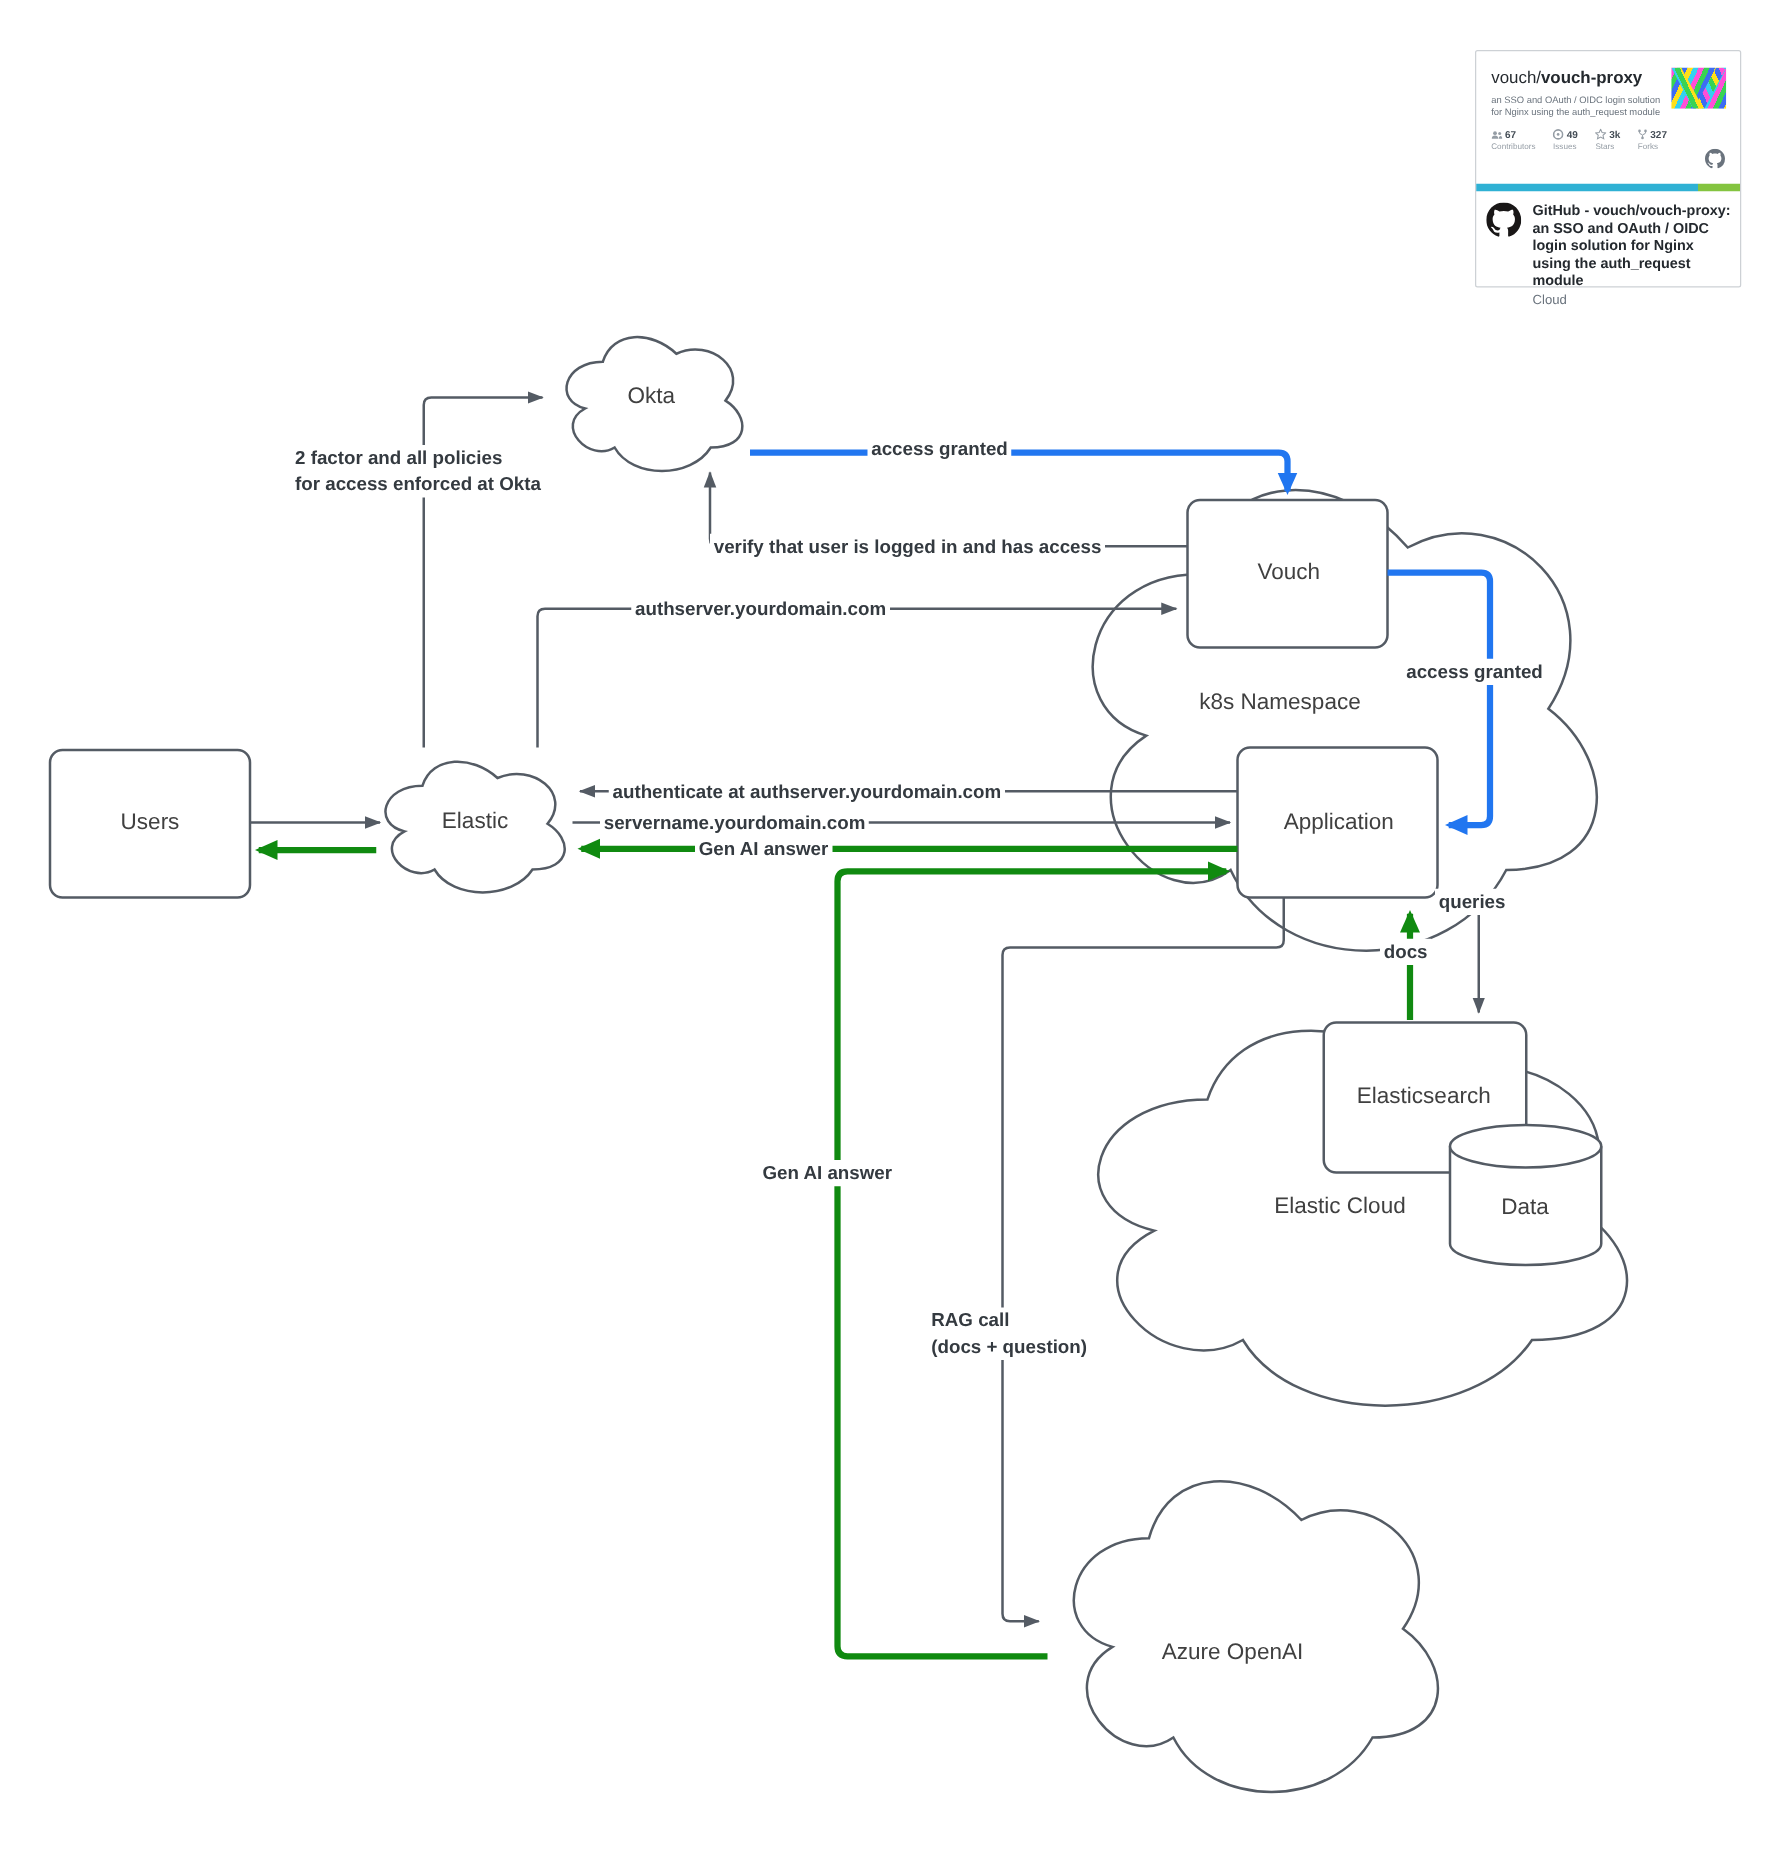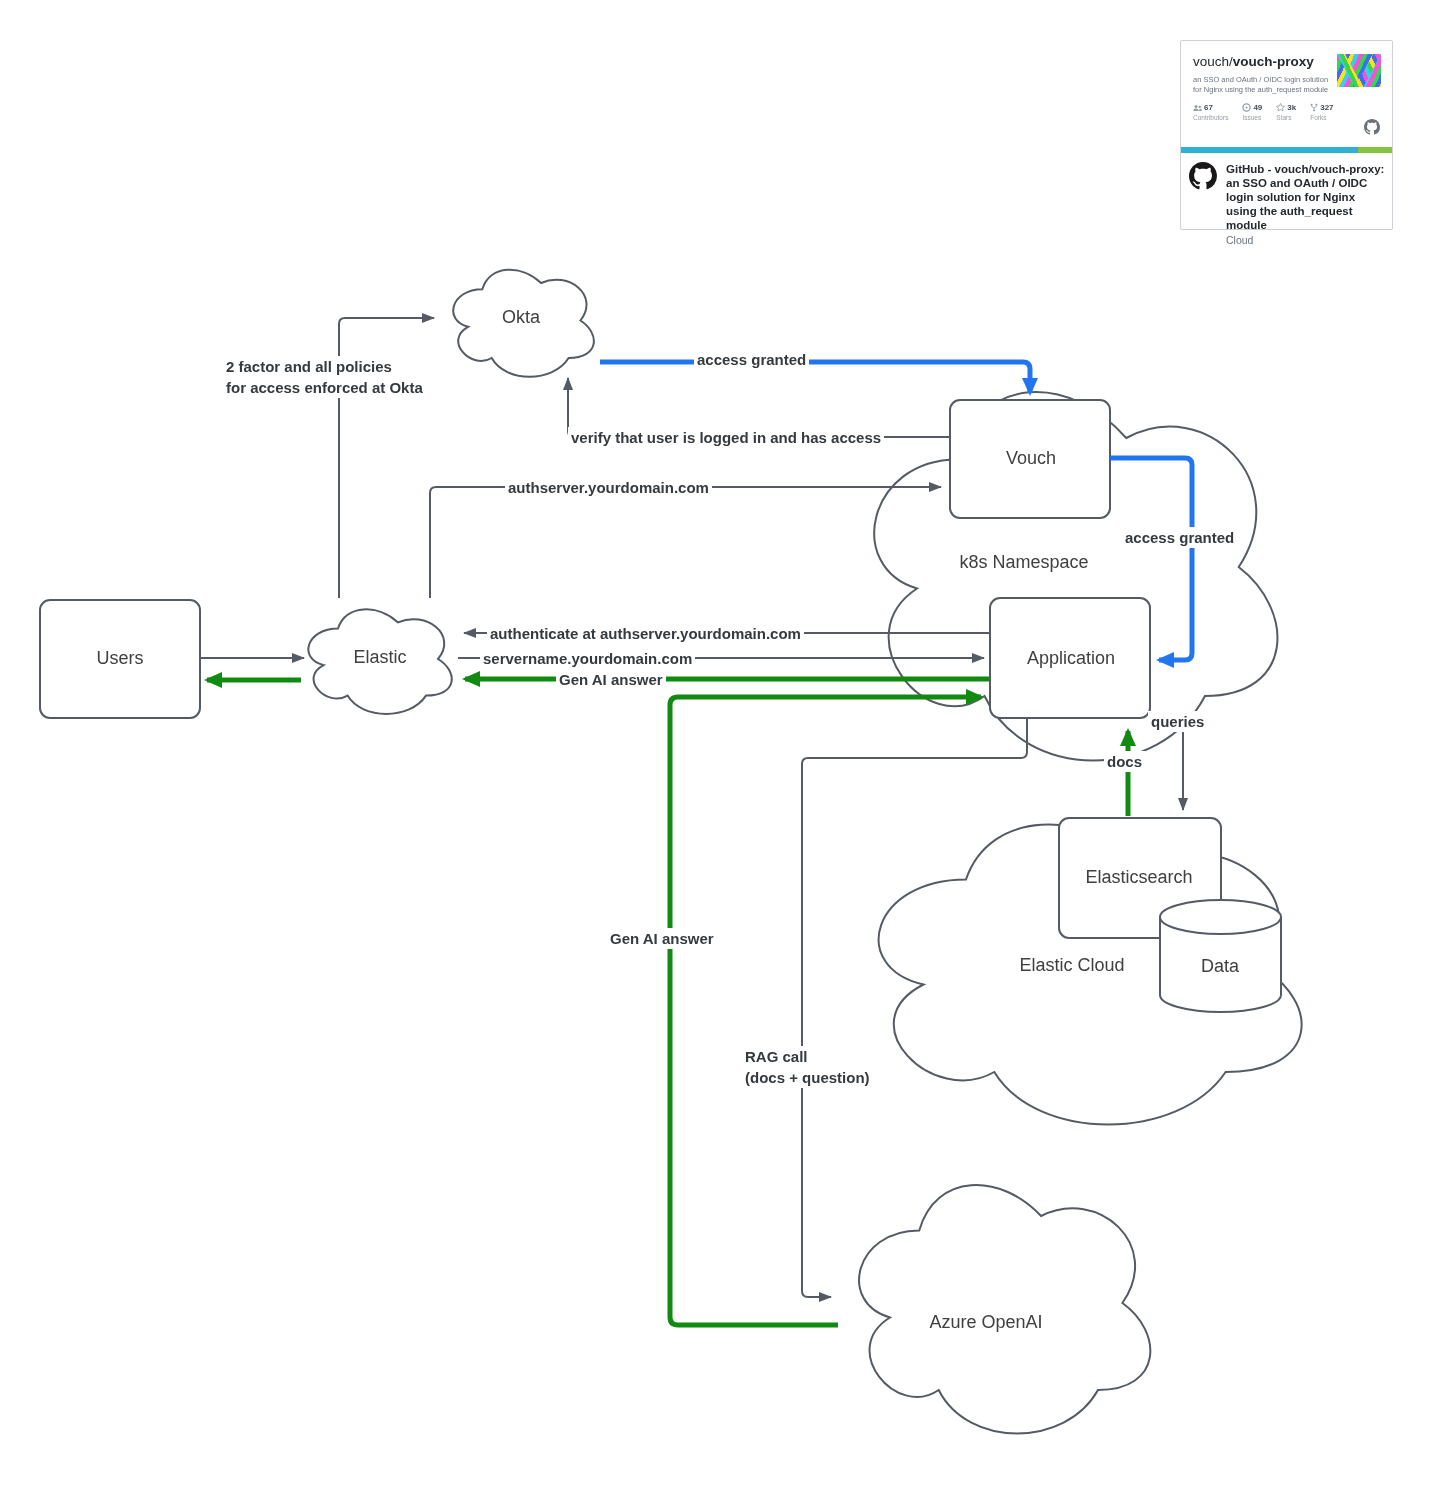--- a/index.html
+++ b/index.html
@@ -116,21 +116,21 @@
 <div class="node-label" style="left:380px;top:657px;">Elastic</div>
 <div class="node-label" style="left:521px;top:317px;">Okta</div>
 <div class="node-label" style="left:1024px;top:562px;">k8s Namespace</div>
 <div class="node-label" style="left:1031px;top:458px;">Vouch</div>
 <div class="node-label" style="left:1071px;top:658px;">Application</div>
 <div class="node-label" style="left:1139px;top:877px;">Elasticsearch</div>
 <div class="node-label" style="left:1072px;top:965px;">Elastic Cloud</div>
 <div class="node-label" style="left:1220px;top:966px;">Data</div>
 <div class="node-label" style="left:986px;top:1298px;margin-top:24px;">Azure OpenAI</div>
 
-<div class="edge-label" style="left:223px;top:356px;">2 factor and all policies
+<div class="edge-label" style="left:233px;top:356px;">2 factor and all policies
 for access enforced at Okta</div>
 <div class="edge-label" style="left:694px;top:349px;">access granted</div>
 <div class="edge-label" style="left:568px;top:427px;text-align:right;">verify that user is logged in and has access</div>
 <div class="edge-label" style="left:505px;top:477px;">authserver.yourdomain.com</div>
 <div class="edge-label" style="left:1122px;top:527px;">access granted</div>
 <div class="edge-label" style="left:487px;top:623px;">authenticate at authserver.yourdomain.com</div>
 <div class="edge-label" style="left:480px;top:648px;">servername.yourdomain.com</div>
 <div class="edge-label" style="left:556px;top:669px;">Gen AI answer</div>
 <div class="edge-label" style="left:607px;top:928px;">Gen AI answer</div>
 <div class="edge-label" style="left:725px;top:1046px;margin-left:17px;">RAG call

